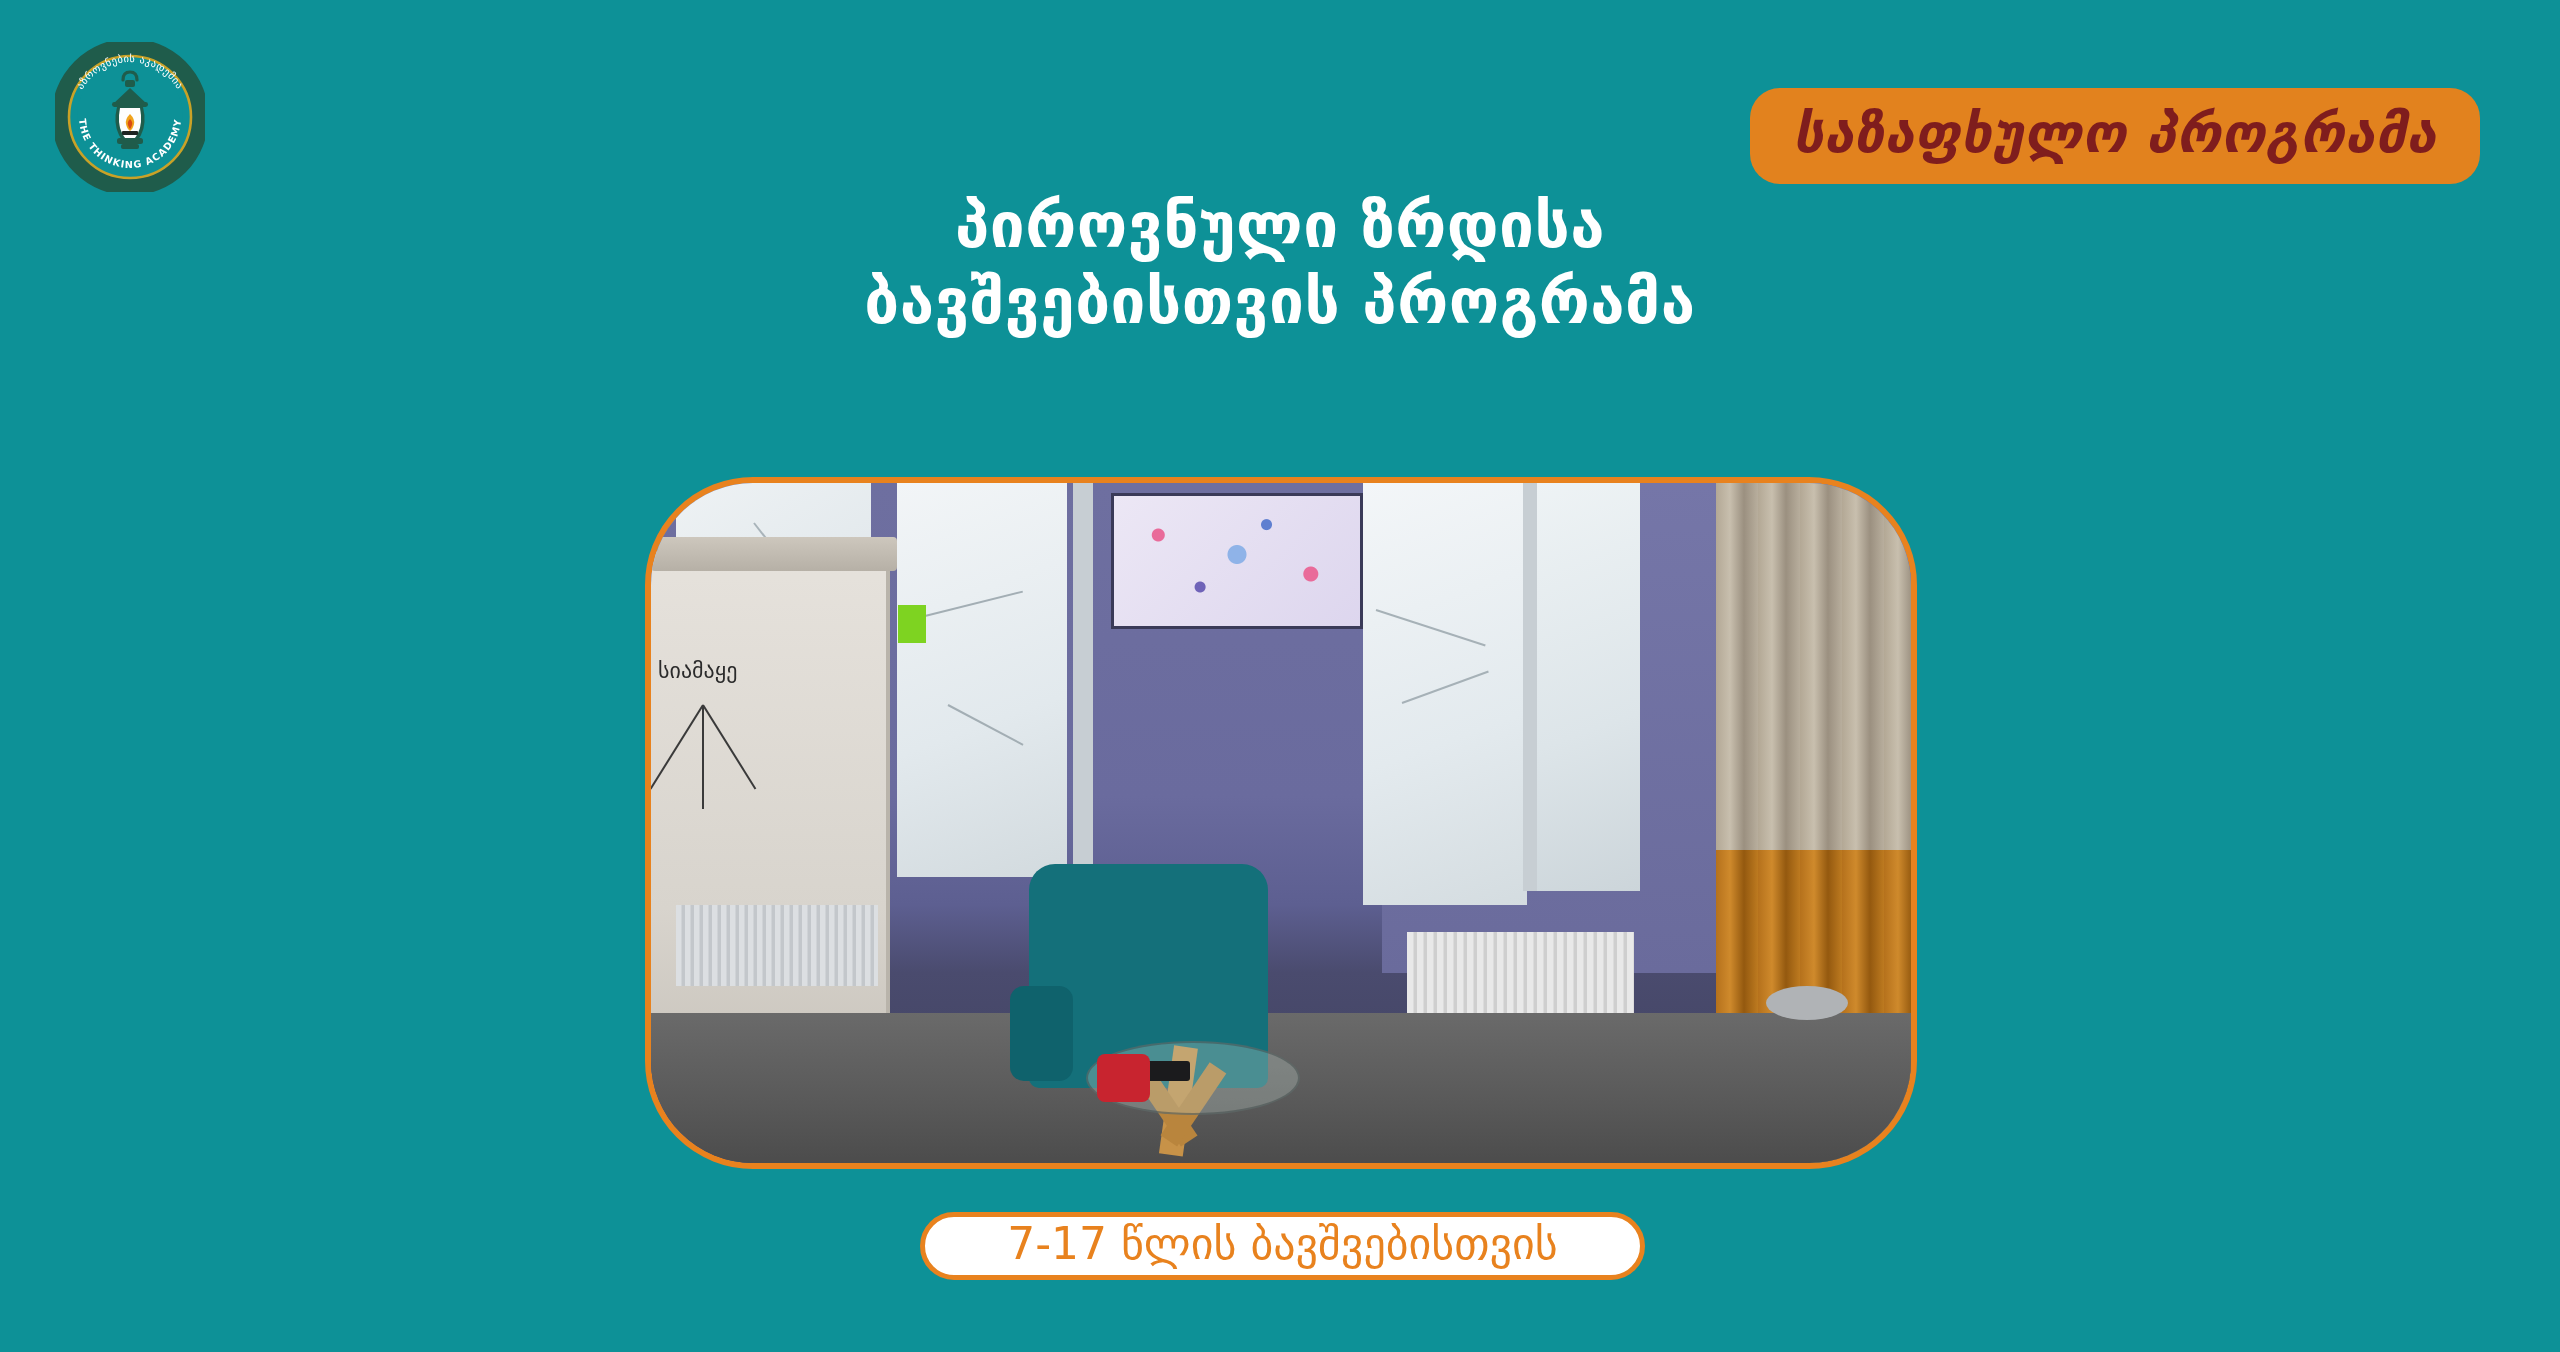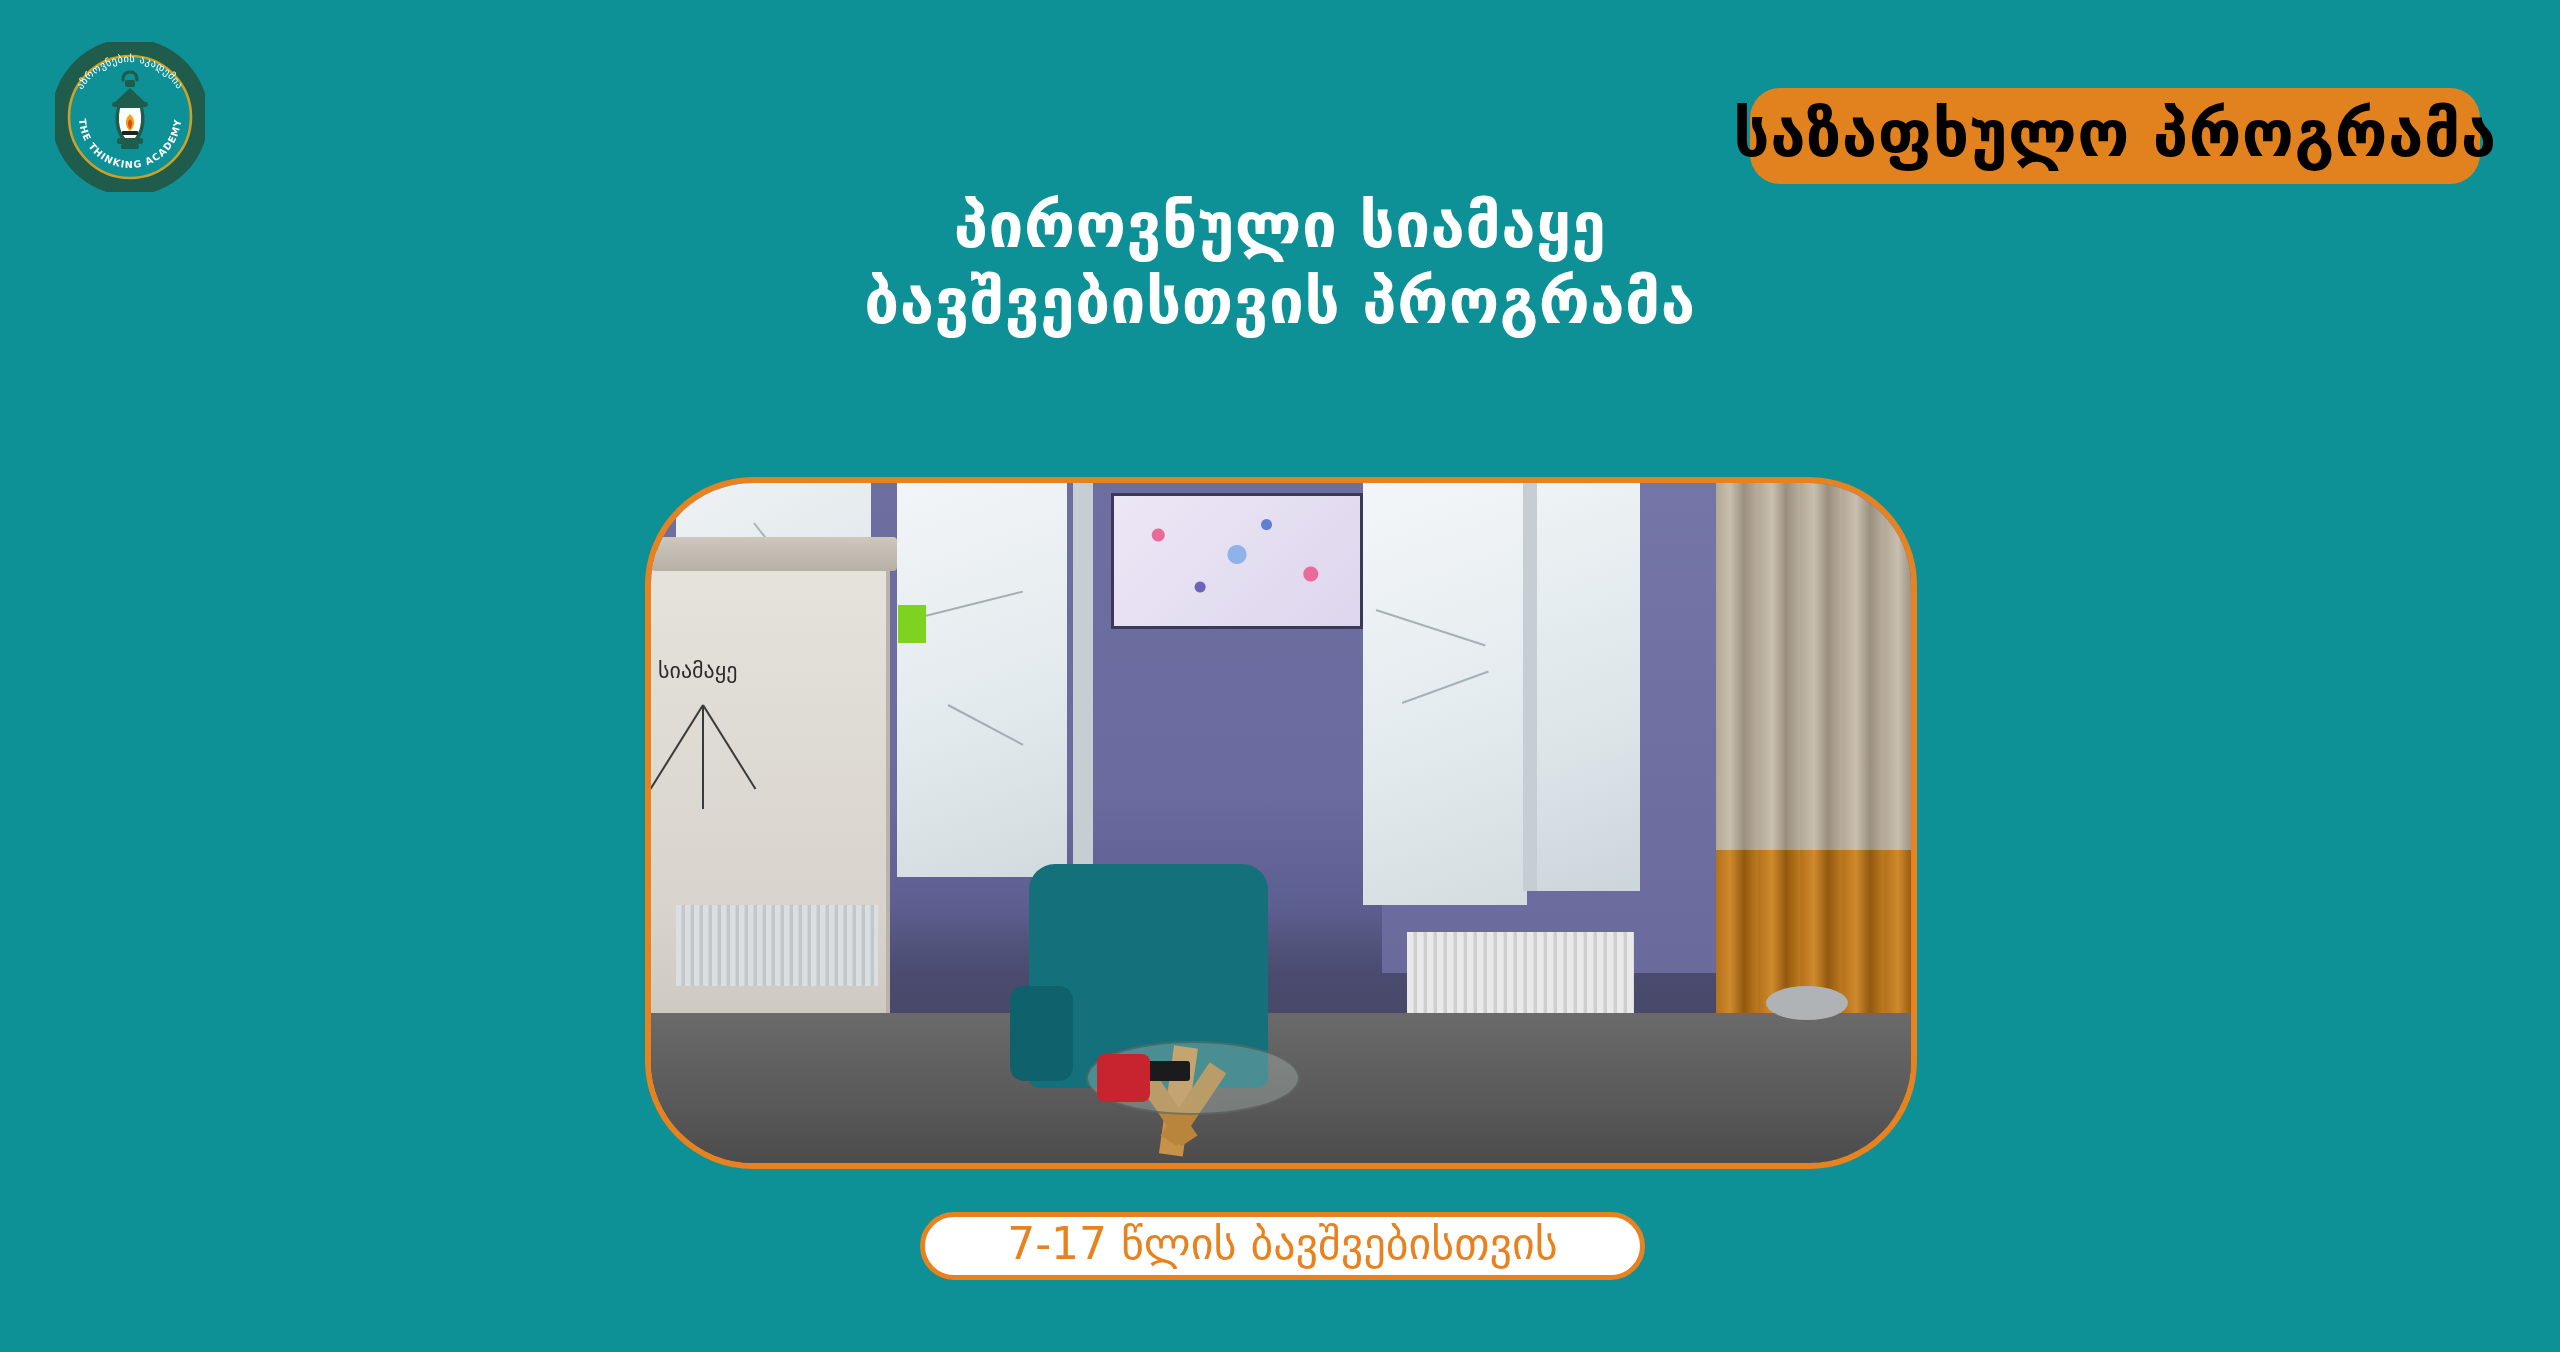--- a/index.html
+++ b/index.html
@@ -19,27 +19,28 @@
 
   
   #program-badge{
     position:absolute; left:1750px; top:88px;
     width:730px; height:96px;
     background:#e2821e;
     border-radius:30px;
     display:flex; align-items:center; justify-content:center;
   }
   #program-badge .txt{
-    color:#000000;
-    font-size:64px;
+    color:#7f1d1d;
+    font-size:54px;
     font-weight:700;
     letter-spacing:0.5px;
     line-height:1;
     white-space:nowrap;
     transform:translateY(-2px);
+    font-style:italic;
   }
 
   
   #title-block{
     position:absolute; left:0; top:188px; width:2560px;
     text-align:center;
   }
   #title-block .line{
     color:#ffffff;
     font-size:62px;
@@ -196,21 +197,21 @@
       <textPath href="#arcBot" startOffset="50%" text-anchor="middle">THE THINKING ACADEMY</textPath>
     </text>
   </svg>
 </div>
 
 <div id="program-badge">
   <span class="txt">საზაფხულო პროგრამა</span>
 </div>
 
 <div id="title-block">
-  <div class="line">პიროვნული სიამაყე</div>
+  <div class="line">პიროვნული ზრდისა</div>
   <div class="line">ბავშვებისთვის პროგრამა</div>
 </div>
 
 <div id="photo-frame">
   <div id="photo">
 
     <div class="wall"></div>
     <div class="wall-right"></div>
 
     <div class="win w1">

